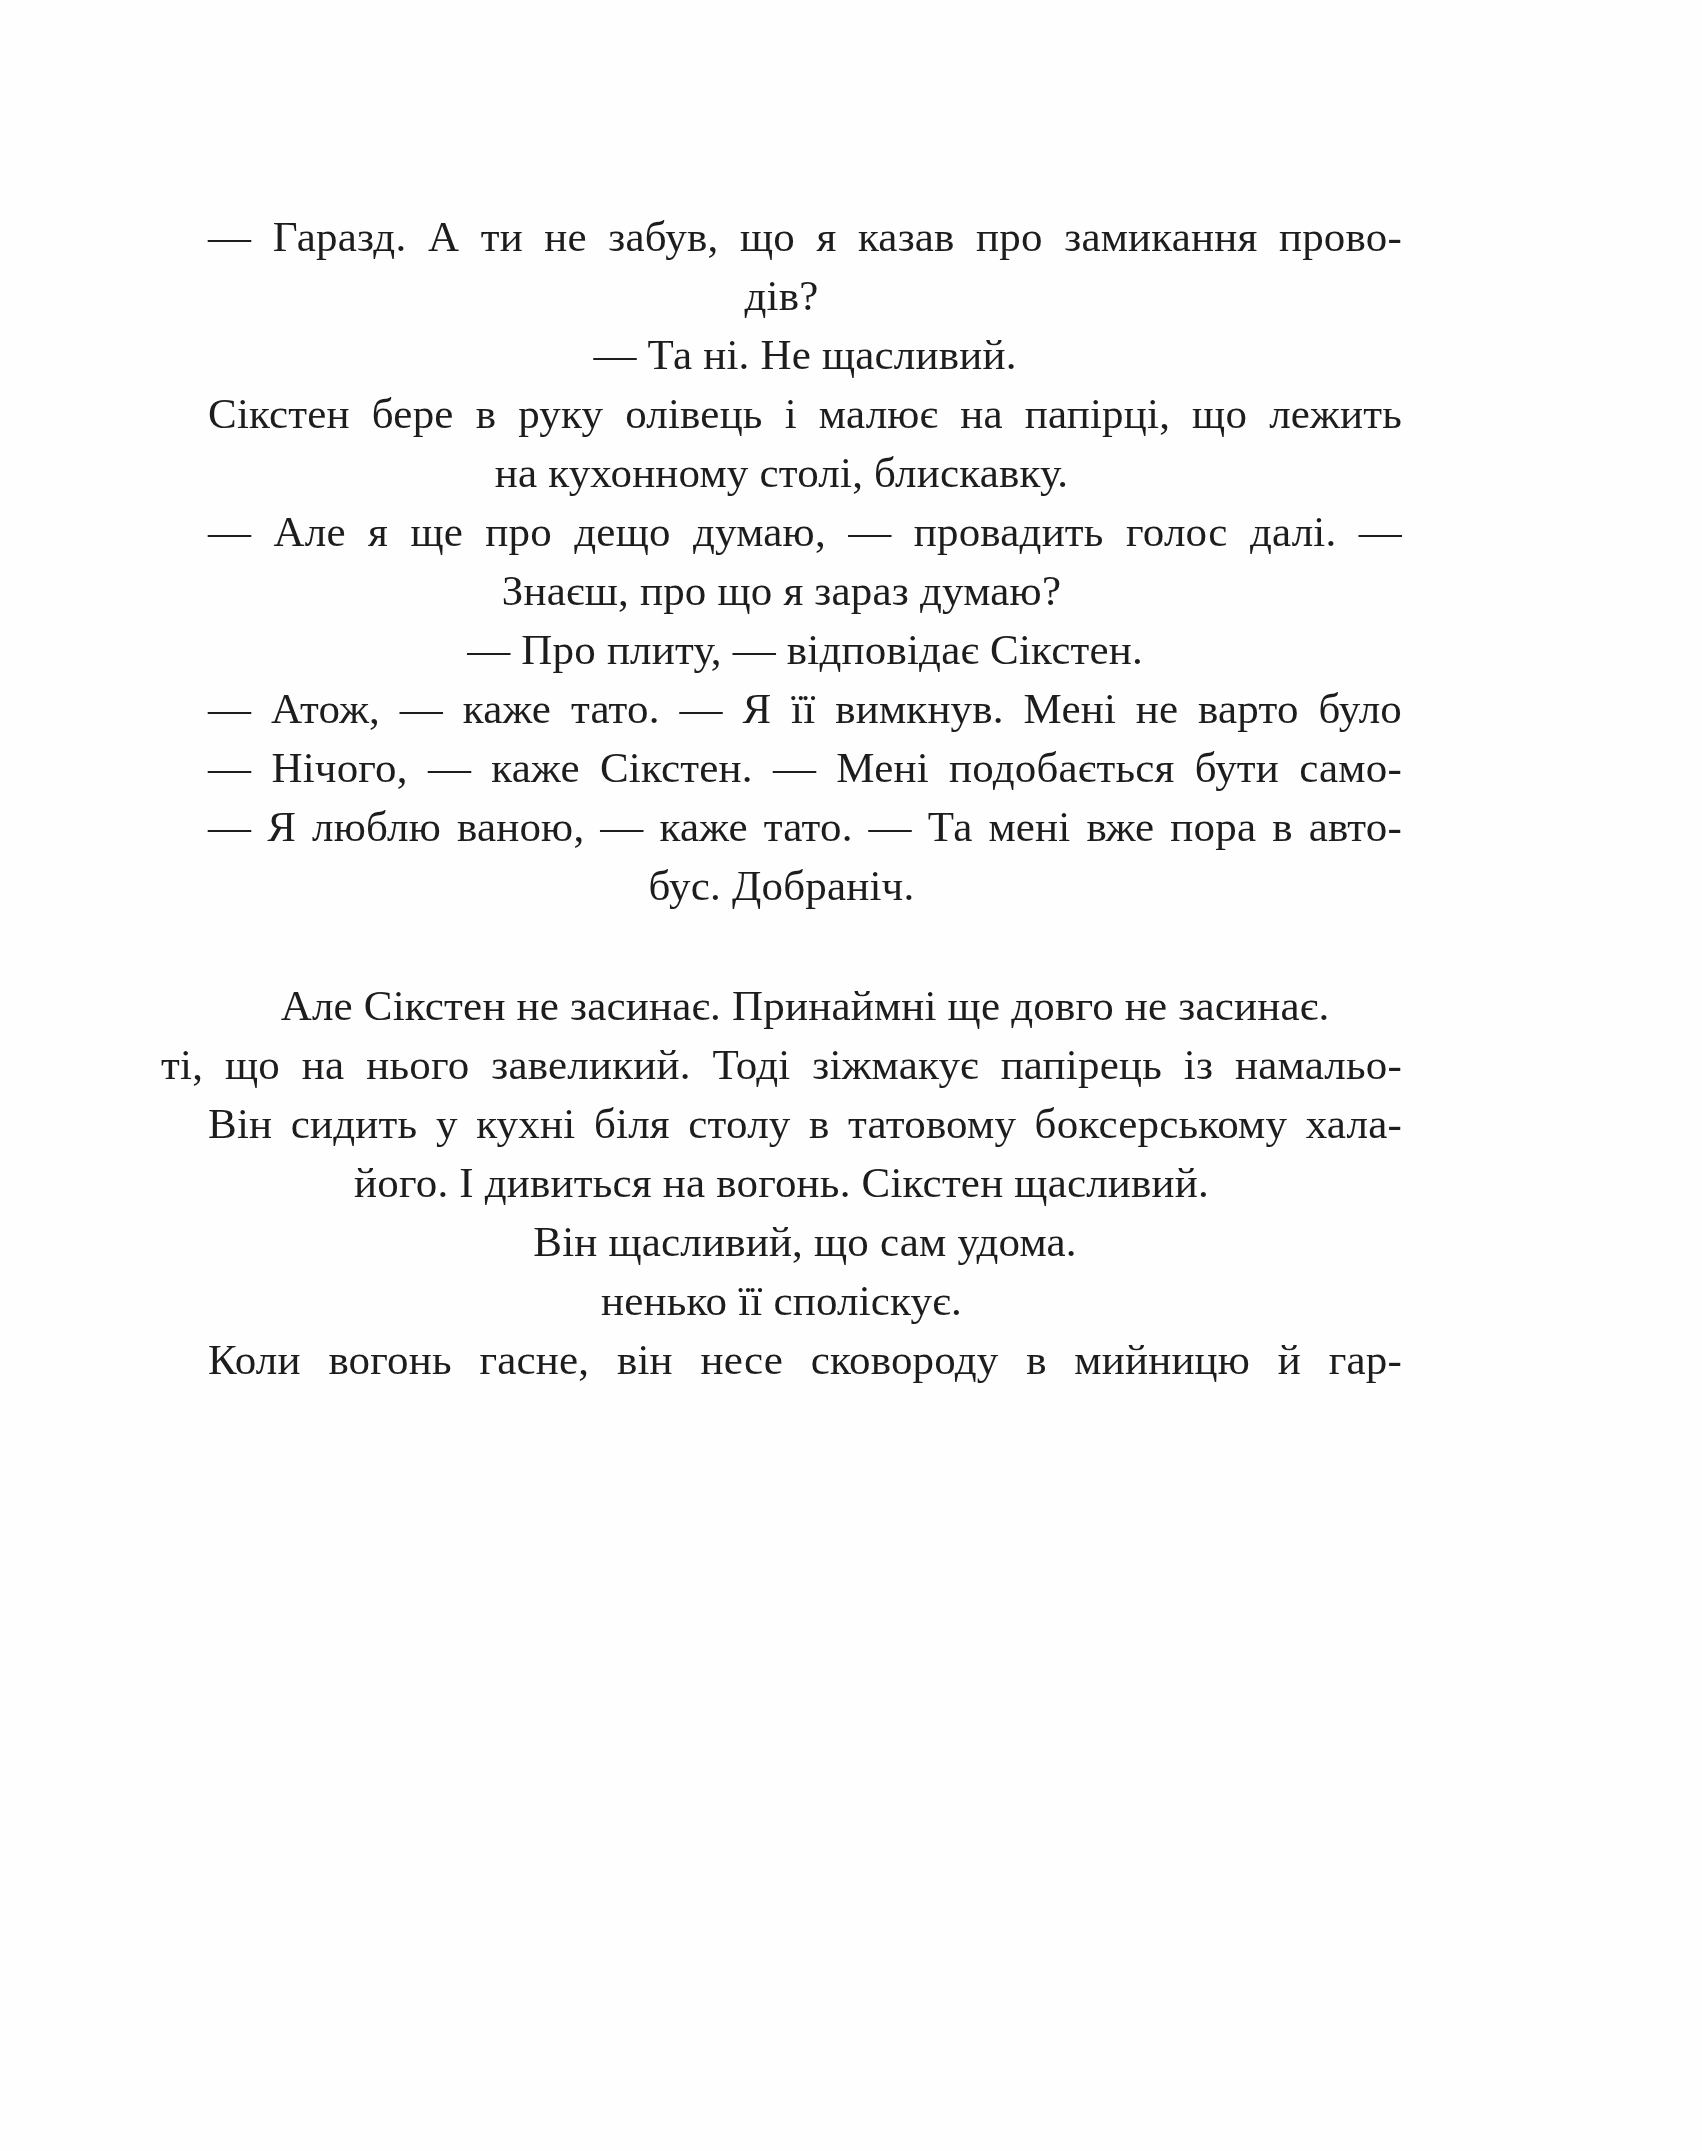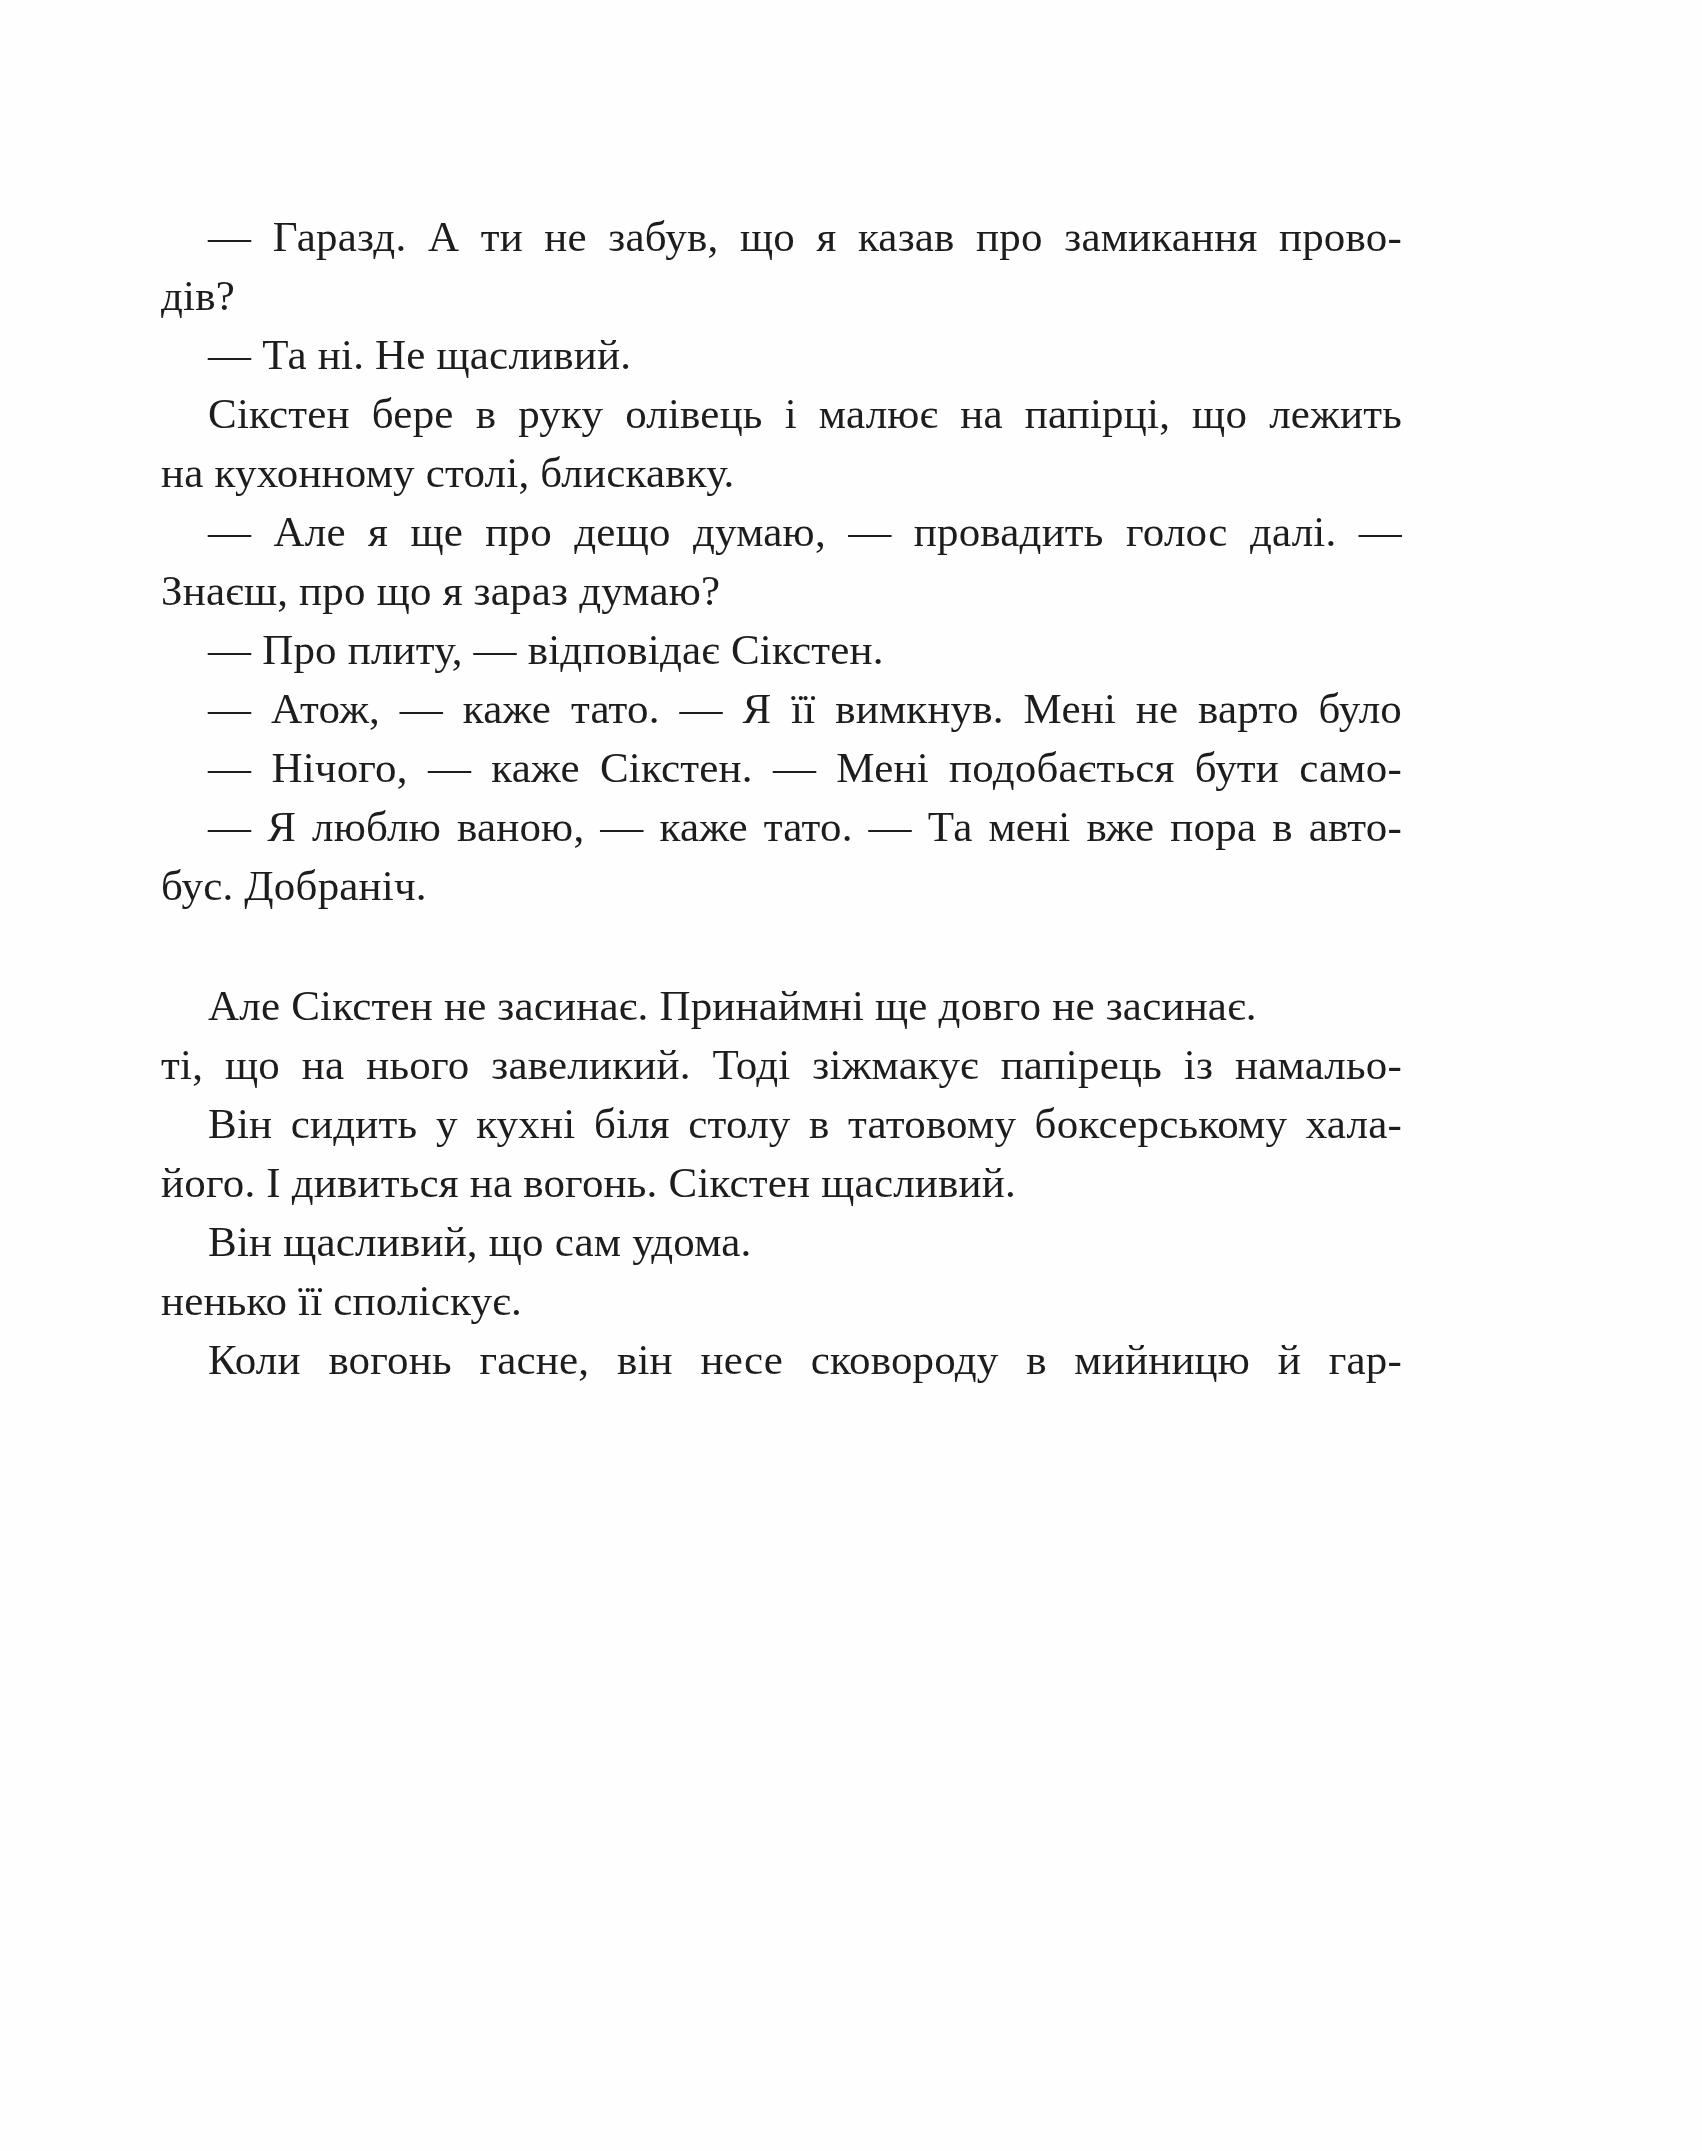--- a/index.html
+++ b/index.html
@@ -22,21 +22,21 @@
   .text-block {
     position: absolute;
     left: 161px;
     top: 207px;
     width: 1241px;
     font-size: 43px;
     line-height: 59px;
     letter-spacing: 0.2px;
   }
   .ln {
-    text-align: left;
+    text-align: center;
   }
   .ind {
     text-indent: 47px;
   }
   .just {
     text-align: justify;
     text-align-last: justify;
     text-justify: inter-word;
   }
   .gap {

